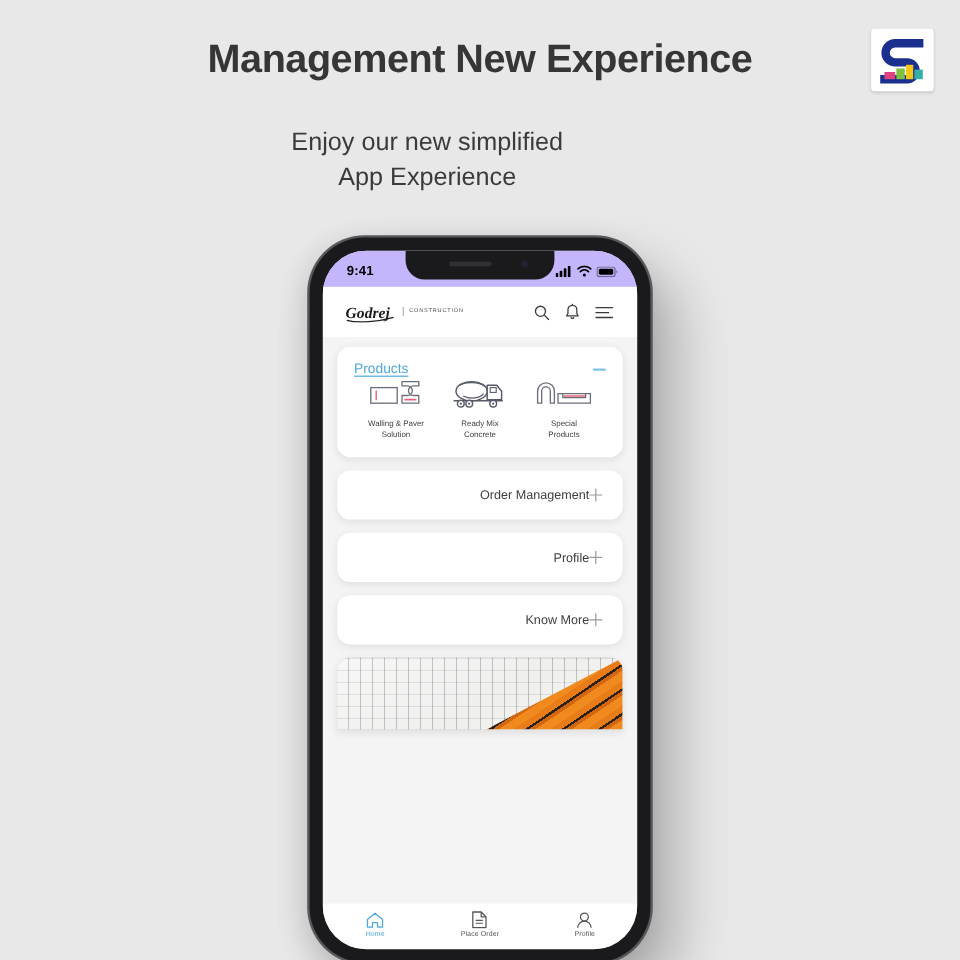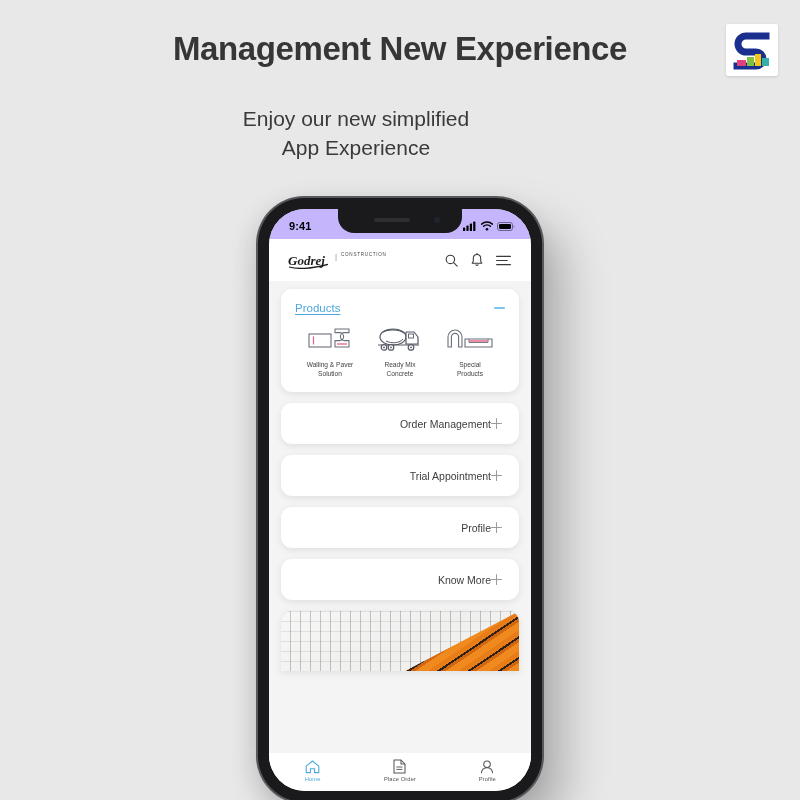--- a/index.html
+++ b/index.html
@@ -136,21 +136,21 @@
 
   
   .app-header {
     background: #ffffff;
     height: 42px;
     display: flex;
     align-items: center;
     justify-content: space-between;
     padding: 0 20px 0 18px;
   }
-  .godrej-logo { display: flex; align-items: flex-start; gap: 4px; }
+  .godrej-logo { display: flex; align-items: center; gap: 4px; }
   .godrej-sub {
     font-size: 4.6px;
     letter-spacing: 0.7px;
     color: #4a4a4a;
     padding-bottom: 3px;
     white-space: nowrap;
   }
   .header-actions { display: flex; align-items: center; gap: 13px; }
   .icon-btn { display: block; line-height: 0; }
 
@@ -172,21 +172,20 @@
     box-shadow: 0 2px 7px rgba(0,0,0,0.085);
     margin-bottom: 11px;
   }
 
   
   .products-card { padding: 13px 14px 14px 14px; }
   .products-head {
     display: flex;
     align-items: center;
     justify-content: space-between;
-    margin-bottom: 11px;
   }
   .products-title {
     font-size: 11.5px;
     color: #4ea8dd;
     text-decoration: underline;
     text-underline-offset: 2px;
   }
   .minus-icon {
     width: 11px;
     height: 2px;
@@ -452,24 +451,20 @@
 
         </div>
       </div>
 
       <div class="card accordion-row">
         <span class="accordion-label">Order Management</span>
         <span class="plus-icon"></span>
       </div>
 
 
-      <div class="card accordion-row">
-        <span class="accordion-label">Trial Appointment</span>
-        <span class="plus-icon"></span>
-      </div>
 
       <div class="card accordion-row">
         <span class="accordion-label">Profile</span>
         <span class="plus-icon"></span>
       </div>
 
       <div class="card accordion-row">
         <span class="accordion-label">Know More</span>
         <span class="plus-icon"></span>
       </div>

